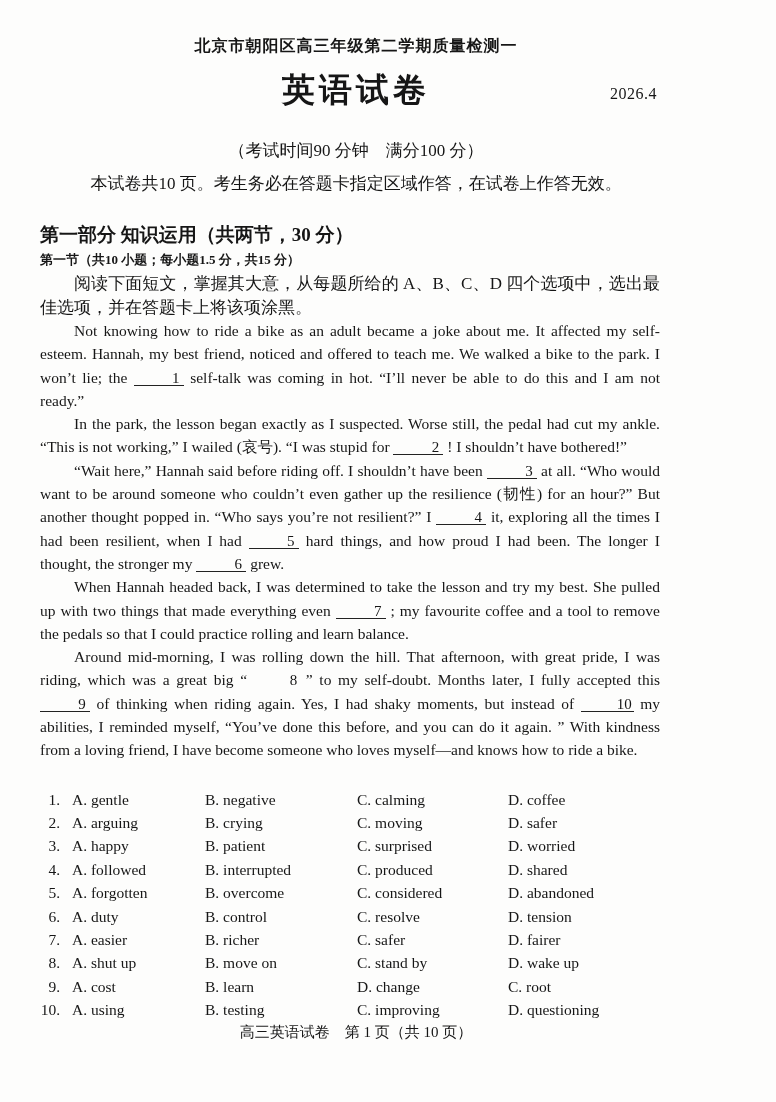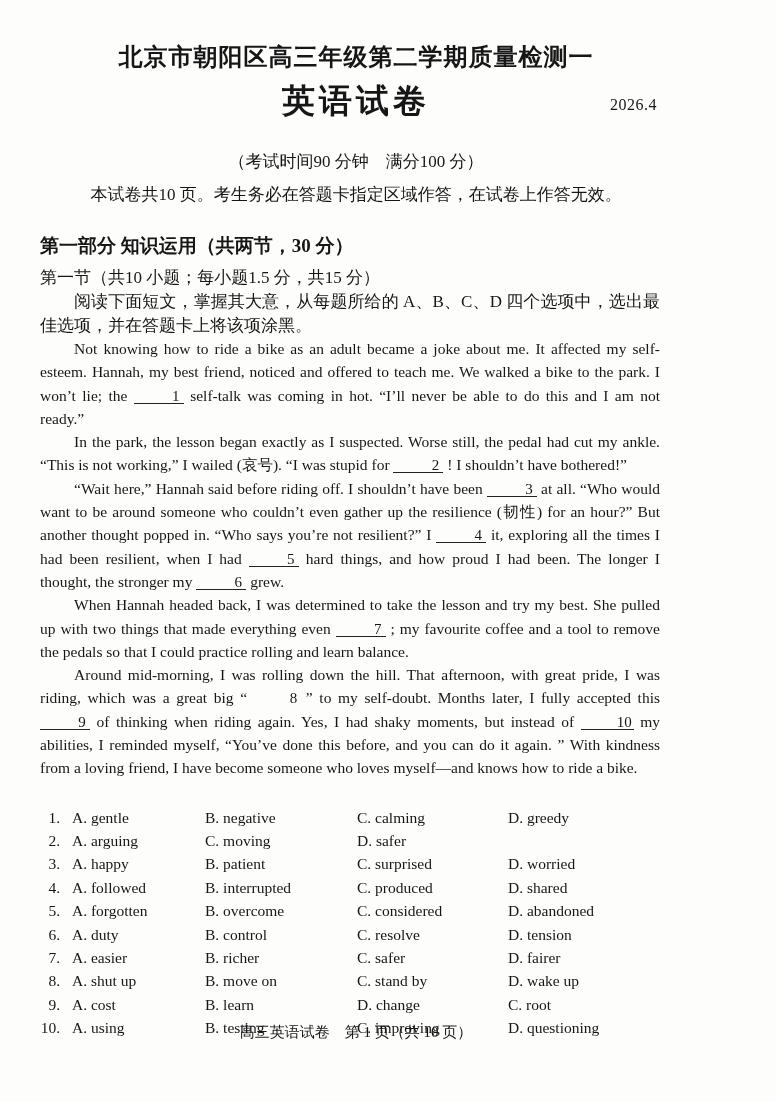--- a/index.html
+++ b/index.html
@@ -8,38 +8,38 @@
     width:776px;height:1102px;
     margin:0 auto;
     background:#fdfdfc;
     color:#161616;
     font-family:"Liberation Serif","DejaVu Serif",serif;
     overflow:hidden;
     box-sizing:border-box;
   }
   .doc-header{width:640px;margin-left:36px;text-align:center;}
   .header-line{
-    padding-top:45px;
-    font-size:24px;font-weight:700;line-height:24px;
+    padding-top:34px;
+    font-size:16px;font-weight:700;line-height:24px;
     letter-spacing:1px;
   }
   .title-row{position:relative;margin-top:13px;line-height:38px;}
   .exam-title{font-size:33px;font-weight:700;letter-spacing:4px;}
   .exam-date{
     position:absolute;left:574px;bottom:2px;
     font-size:16px;font-weight:400;letter-spacing:0.5px;white-space:nowrap;
   }
   .exam-info{margin-top:25px;font-size:17px;line-height:22px;}
   .exam-notice{margin-top:11px;font-size:17px;line-height:22px;}
   .main{width:620px;margin-left:40px;}
   .part-heading{
     margin-top:28px;
     font-size:19px;font-weight:700;line-height:24px;
   }
-  .section-heading{margin-top:8px;font-size:17px;line-height:24px;}
+  .section-heading{margin-top:1px;font-size:13px;line-height:24px;font-weight:bold;}
   .instructions{
     margin:0;font-size:17px;line-height:23.5px;
     text-indent:2em;text-align:justify;
   }
   .passage p{
     margin:0;font-size:15.5px;line-height:23.3px;
     text-align:justify;text-indent:2.2em;
   }
   .blank{
     display:inline-block;min-width:46px;
@@ -90,25 +90,26 @@
       <p>When Hannah headed back, I was determined to take the lesson and try my best. She pulled up with two things that made everything even <span class="blank">7</span> ; my favourite coffee and a tool to remove the pedals so that I could practice rolling and learn balance.</p>
       <p>Around mid-morning, I was rolling down the hill. That afternoon, with great pride, I was riding, which was a great big “ <span class="blank nou">8</span> ” to my self-doubt. Months later, I fully accepted this <span class="blank">9</span> of thinking when riding again. Yes, I had shaky moments, but instead of <span class="blank">10</span> my abilities, I reminded myself, “You’ve done this before, and you can do it again. ” With kindness from a loving friend, I have become someone who loves myself—and knows how to ride a bike.</p>
     </div>
 
     <div class="options">
       <div class="opt-row">
         <span class="opt-num">1.</span>
         <span class="opt opt-a">A. gentle</span>
         <span class="opt">B. negative</span>
         <span class="opt">C. calming</span>
-        <span class="opt">D. greedy</span>
+        <span class="opt">D. coffee</span>
       </div>
       <div class="opt-row">
         <span class="opt-num">2.</span>
         <span class="opt opt-a">A. arguing</span>
+        <span class="opt">B. crying</span>
         <span class="opt">C. moving</span>
         <span class="opt">D. safer</span>
       </div>
       <div class="opt-row">
         <span class="opt-num">3.</span>
         <span class="opt opt-a">A. happy</span>
         <span class="opt">B. patient</span>
         <span class="opt">C. surprised</span>
         <span class="opt">D. worried</span>
       </div>

